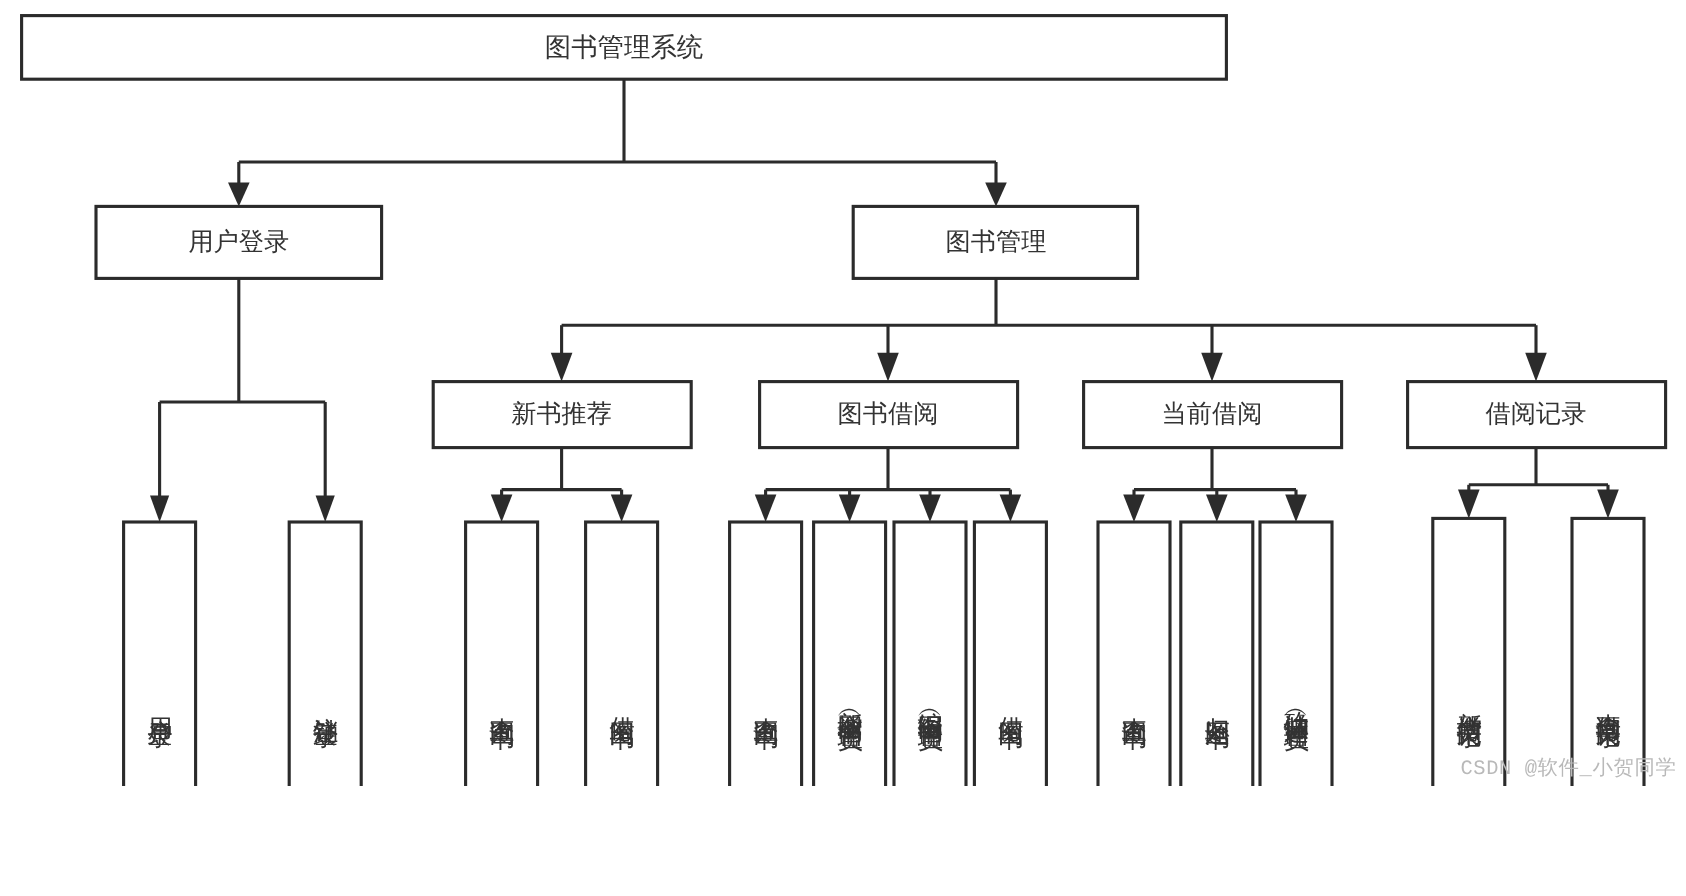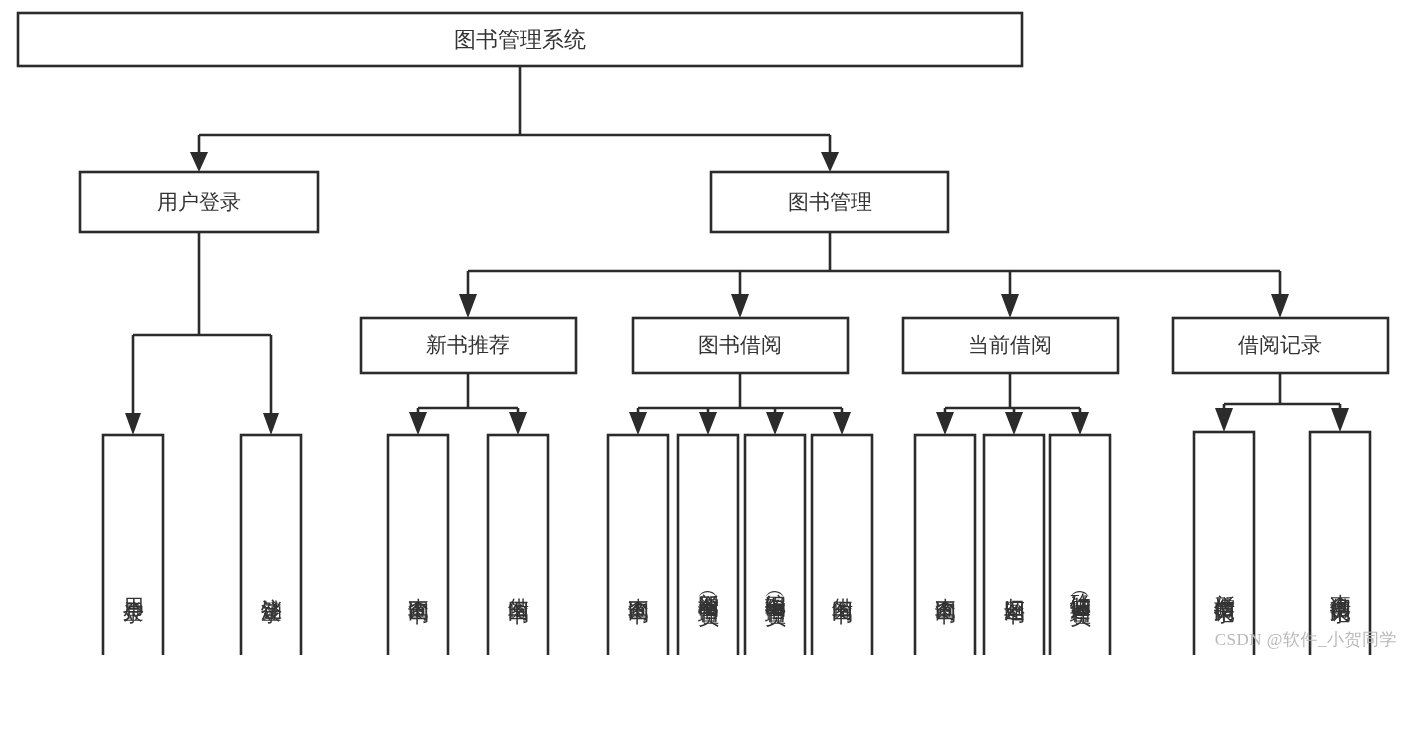--- a/index.html
+++ b/index.html
@@ -65,21 +65,21 @@
     justify-content: center;
     text-align: center;
     white-space: nowrap;
     pointer-events: none;
     user-select: none;
   }
   #watermark {
     position: absolute;
     right: 8px;
     bottom: 4px;
-    font-family: Liberation Serif, serif;
+    font-family: Liberation Mono, monospace;
     font-size: 17px;
     color: #b9b9b9;
     letter-spacing: 0.5px;
     white-space: nowrap;
   }
 </style>
 </head>
 <body>
 
 <div id="canvas">

